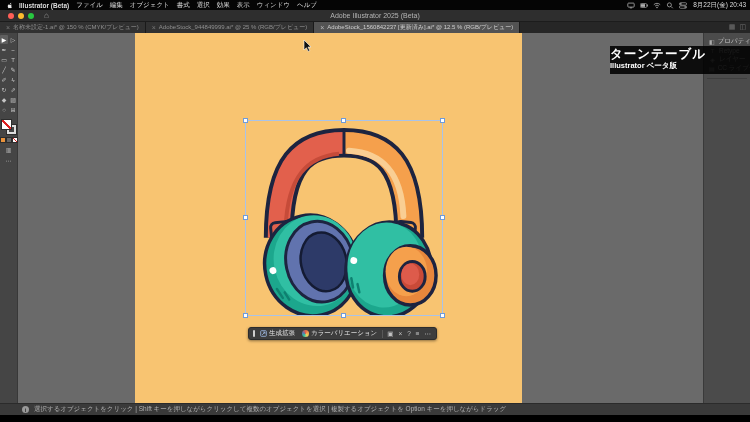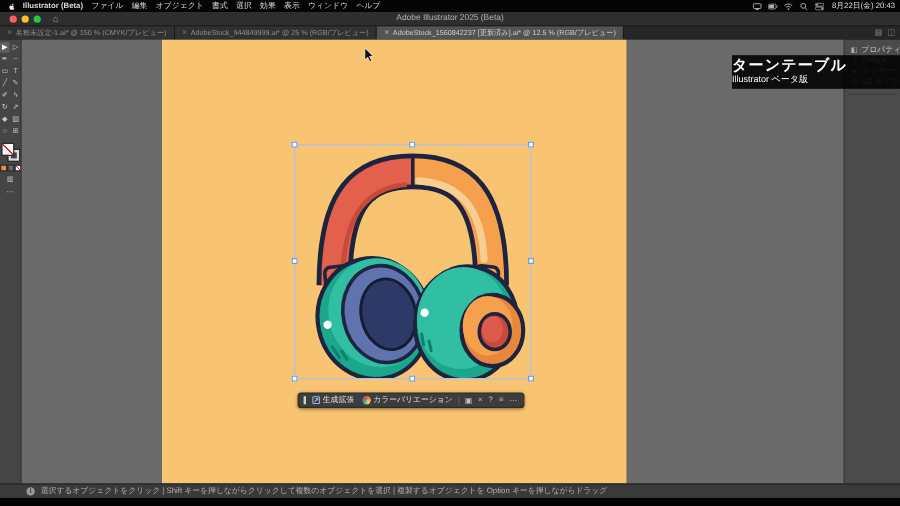--- a/index.html
+++ b/index.html
@@ -104,21 +104,21 @@
     font-size:5.5px; font-weight:bold; display:flex; align-items:center; justify-content:center;
     margin:0 5px 0 22px; }
   .hint { color:#b2b2b2; font-size:6.5px; white-space:nowrap; }
 
   .bottomstrip { position:absolute; left:0; top:415px; width:750px; height:7px; background:#000; }
 
   
   .overlay { position:absolute; left:610px; top:10px; width:140px; height:28px;
     background:rgba(0,0,0,0.88); z-index:50; color:#fff; padding-top:1px;margin-top:36px; }
   .ov-title { font-size:12.5px; font-weight:bold; letter-spacing:1px; line-height:14px; }
-  .ov-sub { font-size:7.5px; font-weight:normal; line-height:9px; }
+  .ov-sub { font-size:7.5px; font-weight:bold; line-height:9px; }
 </style>
 </head>
 <body>
 
 <div class="screen">
 
   <div class="menubar">
     <svg class="apple" viewBox="0 0 10 10">
       <path d="M7.5 1.2c-.5.05-1.1.35-1.4.75-.3.35-.55.9-.45 1.4.55.05 1.1-.3 1.45-.7.3-.4.5-.95.4-1.45zM7.7 3.6c-.8 0-1.15.5-1.7.5-.6 0-1.05-.5-1.75-.5C3.4 3.6 2.5 4.4 2.5 5.9c0 1.5 1.05 3 1.85 3 .45 0 .6-.3 1.25-.3.6 0 .75.3 1.25.3.85 0 1.6-1.6 1.6-1.6s-1-.4-1-1.5c0-1 .85-1.4.85-1.4s-.4-.8-1.6-.8z" fill="#e8e8e8"></path>
     </svg>

